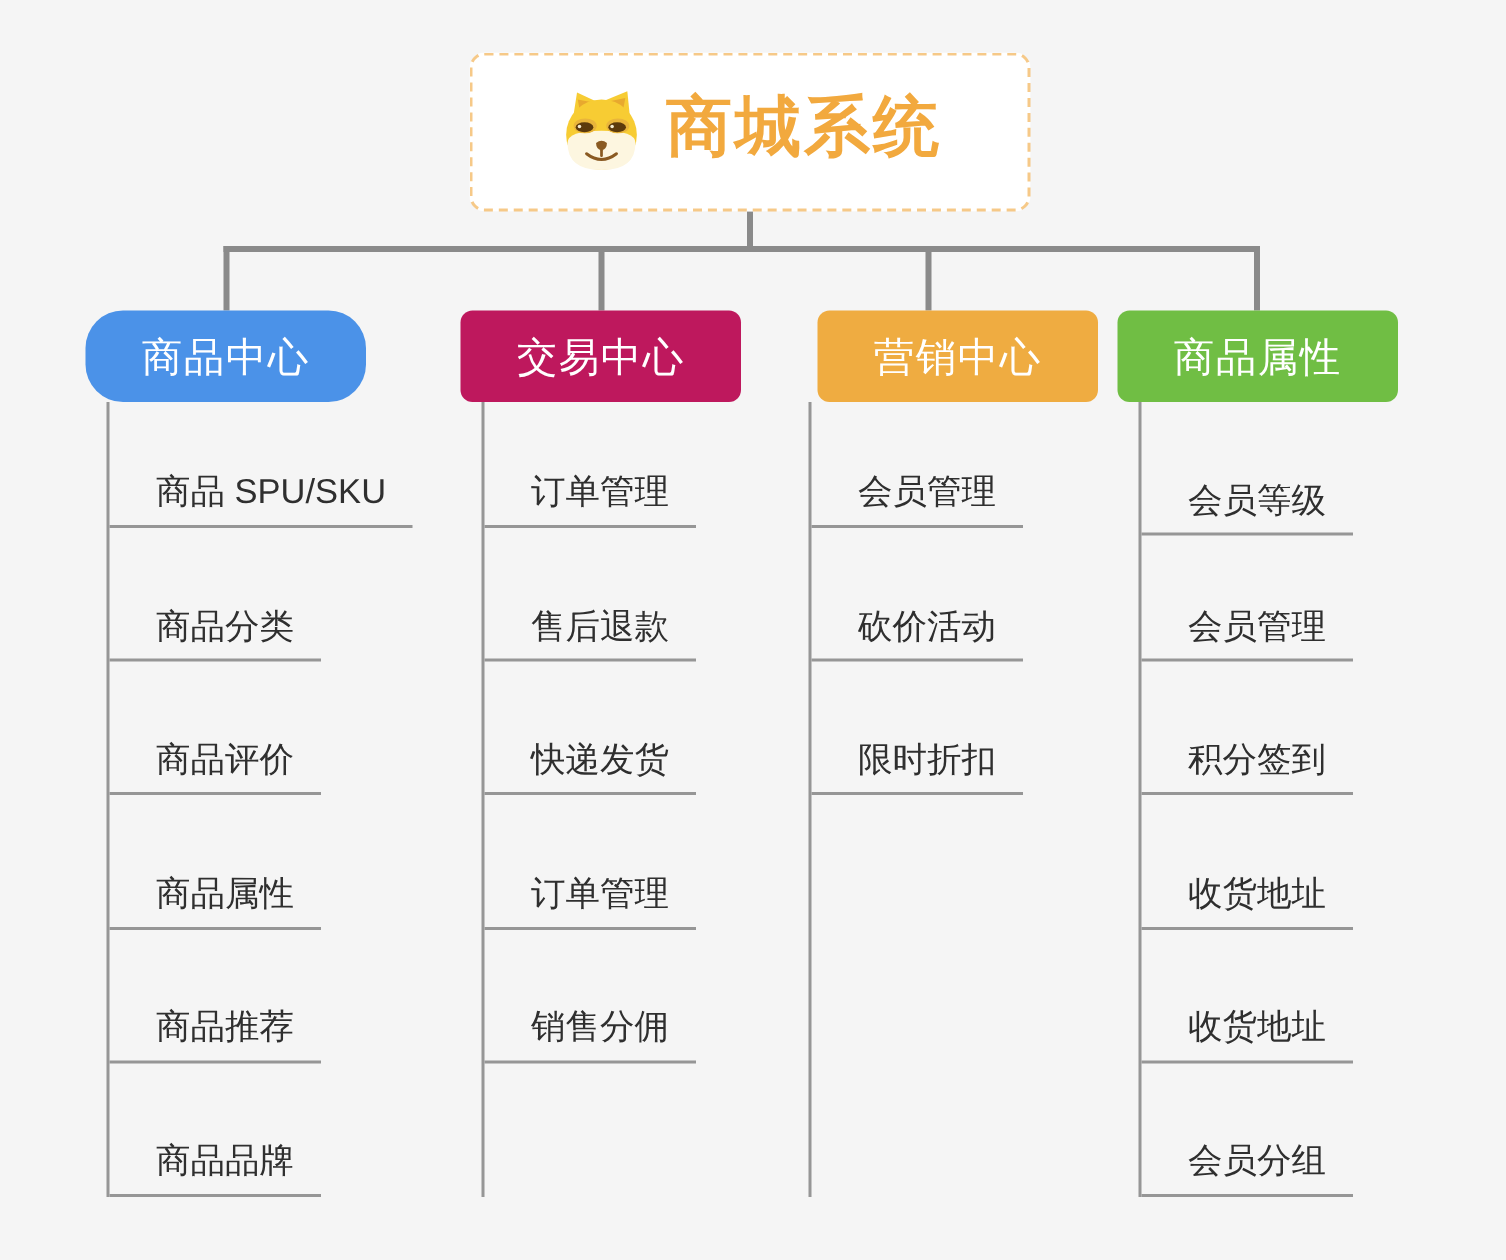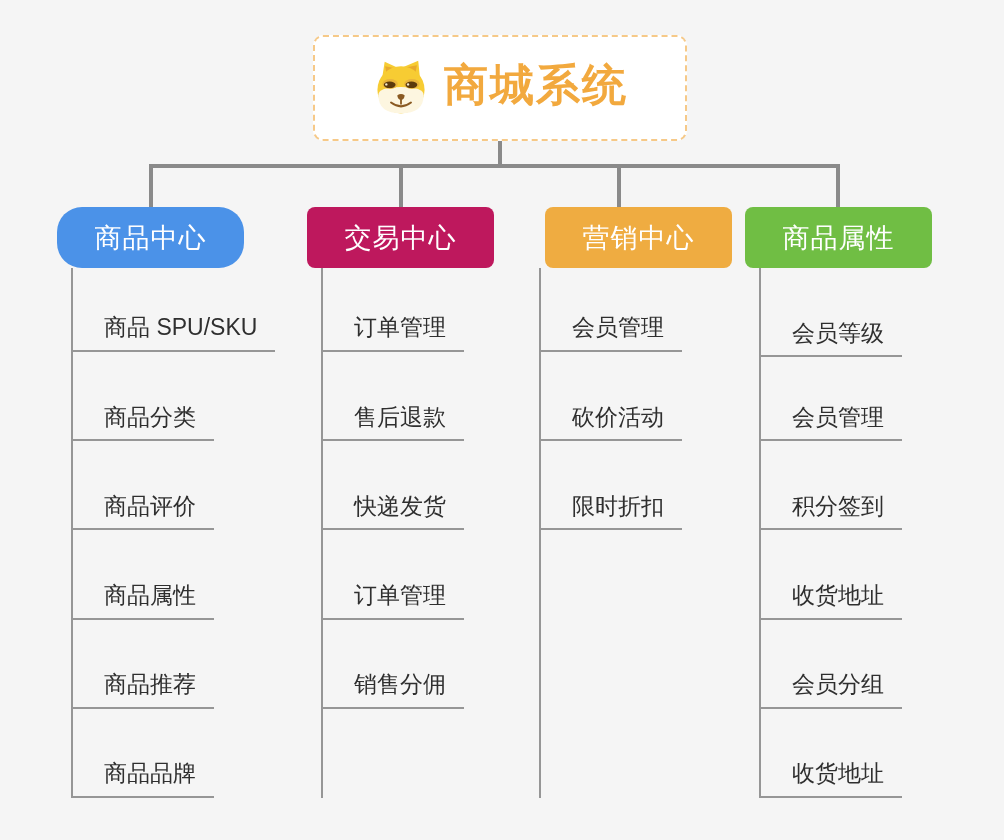--- a/index.html
+++ b/index.html
@@ -206,20 +206,20 @@
     <div class="node-row first">
         <span class="node-label">会员管理</span>
       </div>
     <div class="node-row">
         <span class="node-label">积分签到</span>
       </div>
     <div class="node-row">
         <span class="node-label">收货地址</span>
       </div>
     <div class="node-row">
+        <span class="node-label">收货地址</span>
+      </div>
+    <div class="node-row">
         <span class="node-label">会员分组</span>
       </div>
-    <div class="node-row">
-        <span class="node-label">收货地址</span>
-      </div>
   </div>
 
 </div>
 
 </body></html>

